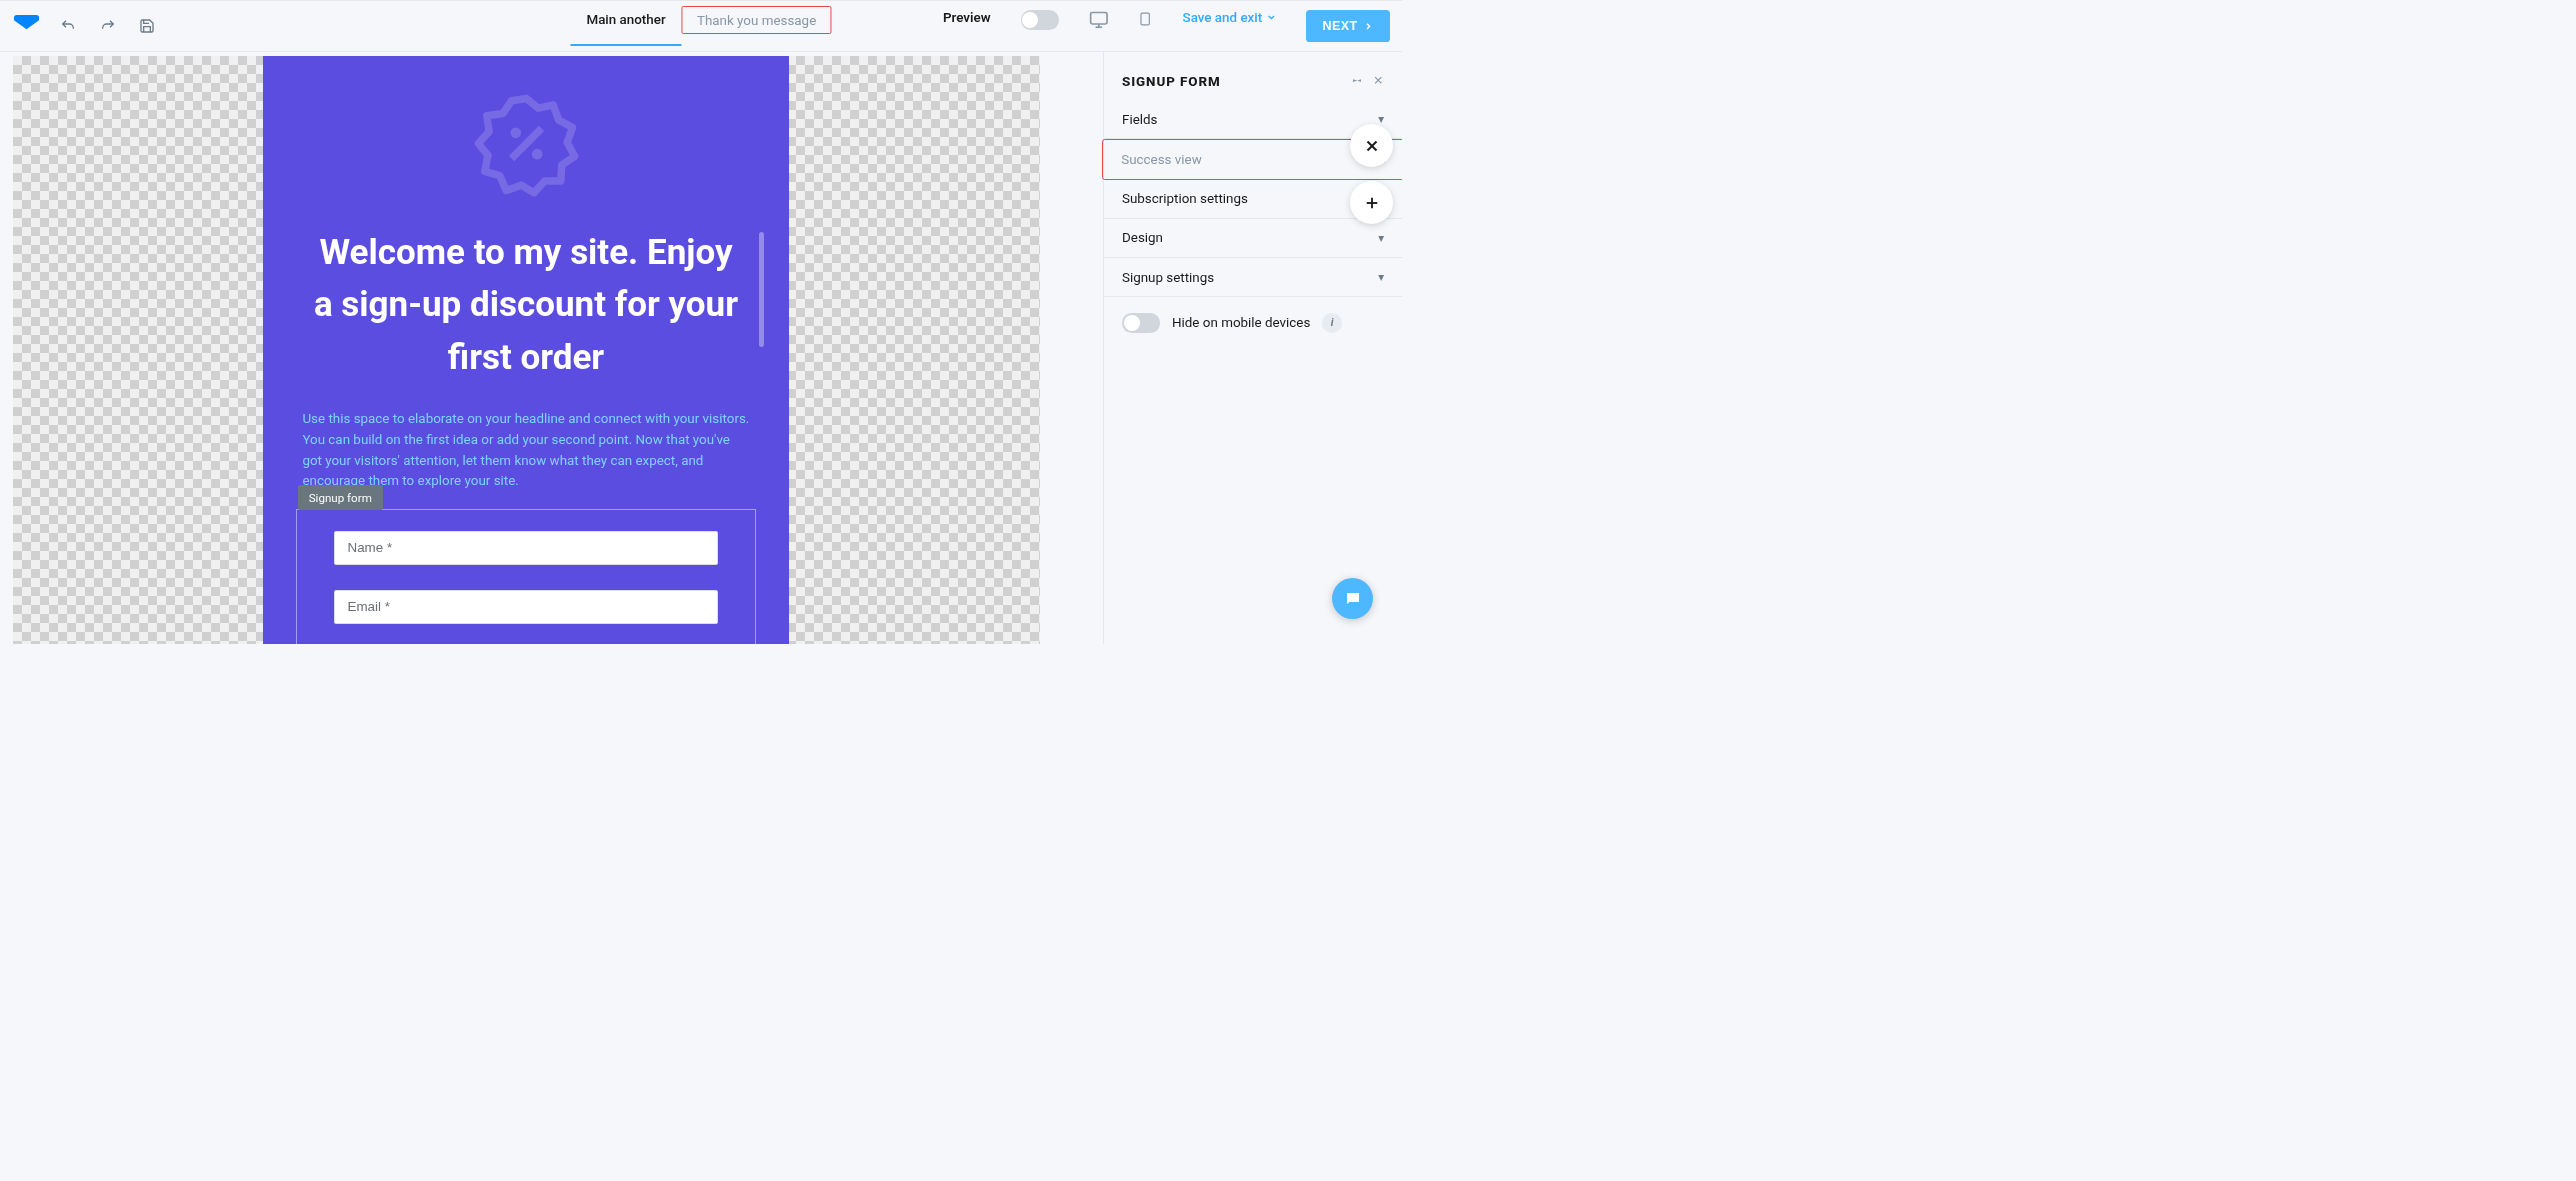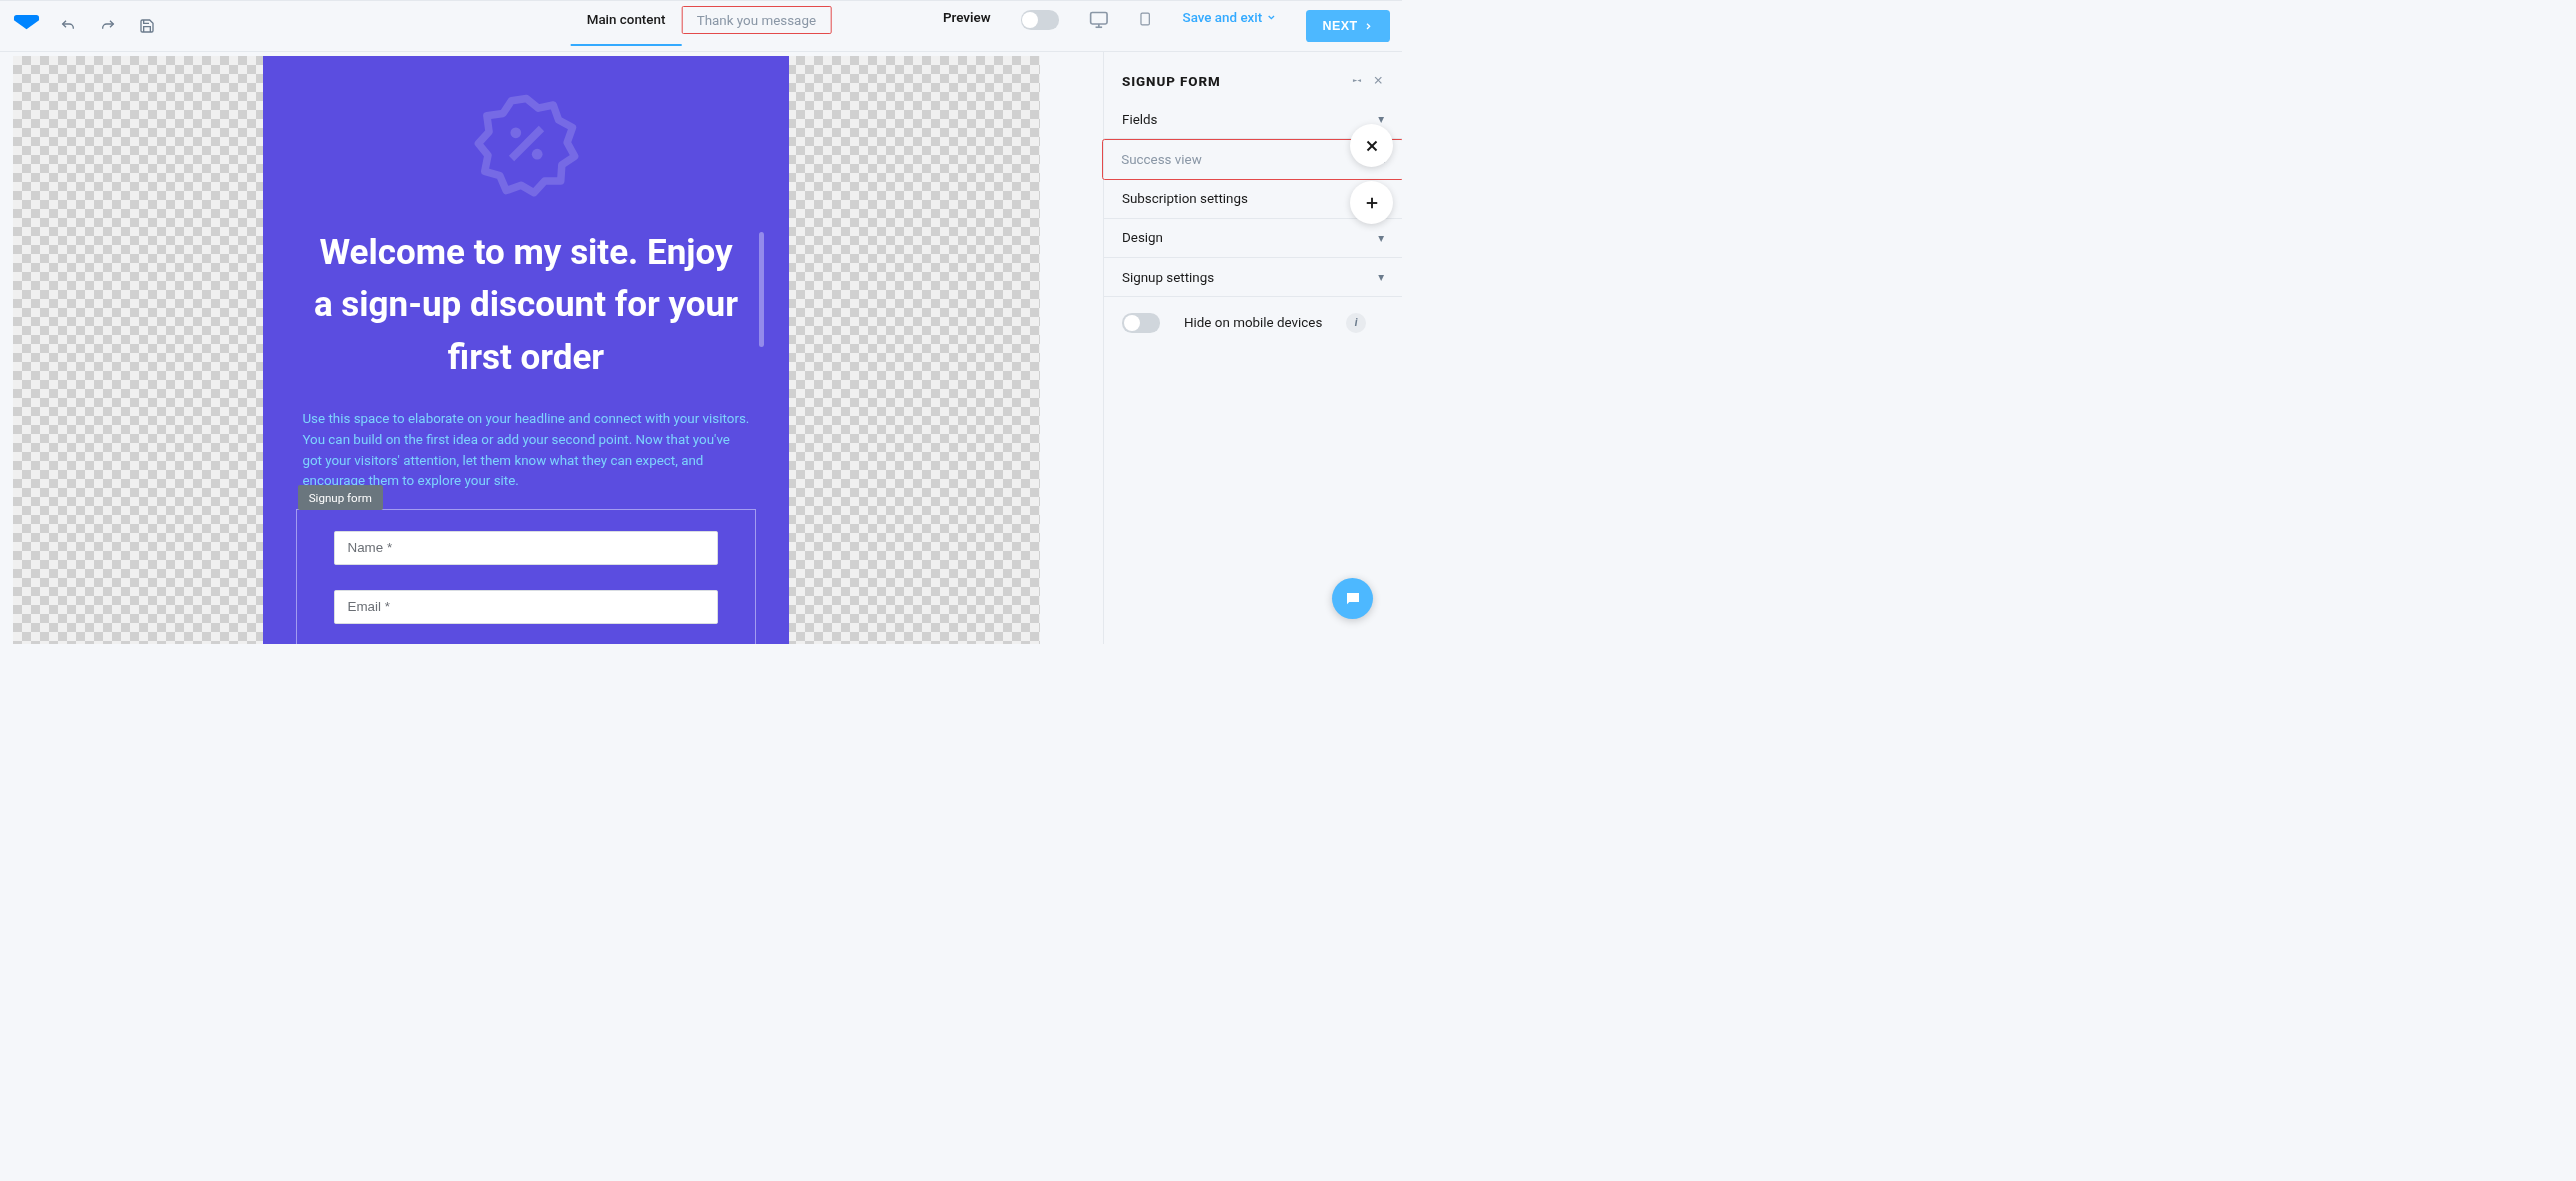--- a/index.html
+++ b/index.html
@@ -114,21 +114,21 @@
   .radio {
     width:14.3px; height:14.3px; border:1.8px solid #c6ccd2; border-radius:50%; display:flex; align-items:center; justify-content:center; flex-shrink:0;
   }
   .radio.checked { border-color:#33aaff; }
   .radio.checked::after { content:''; width:7.2px; height:7.2px; background:#33aaff; border-radius:50%; }
 
   .success-highlight {
     border:1.8px solid #e34a4a; border-radius:2.7px; margin:0 -1.8px;
   }
 
-  .hide-mobile-row { display:flex; align-items:center; gap:24px; padding:16px 18px; font-size:13.4px;}
+  .hide-mobile-row { display:flex; align-items:center; gap:12px; padding:16px 18px; font-size:13.4px;}
   .info-badge {
     width:19.7px; height:19.7px; border-radius:50%; background:#e8ebef; color:#6b7b8c;
     font-size:10.7px; font-style:italic; font-weight:700; display:flex; align-items:center; justify-content:center;
   }
 
   
   .rail { position:absolute; right:9px; top:72px; display:flex; flex-direction:column; gap:14.3px; z-index:10;}
   .rail-btn {
     width:43px; height:43px; border-radius:50%; background:#fff; box-shadow:0 1.8px 7.2px rgba(0,0,0,.15);
     display:flex; align-items:center; justify-content:center; font-size:19.7px; color:#1a1a1a; cursor:pointer;
@@ -168,21 +168,21 @@
       <span class="icon-btn">
         <svg width="16" height="16" viewBox="0 0 24 24" fill="none" stroke="currentColor" stroke-width="2">
             <path d="M19 21H5a2 2 0 01-2-2V5a2 2 0 012-2h11l5 5v11a2 2 0 01-2 2z"></path>
             <polyline points="17 21 17 13 7 13 7 21"></polyline>
             <polyline points="7 3 7 8 15 8"></polyline>
           </svg>
       </span>
     </div>
 
     <div class="tabs">
-      <div class="tab active">Main content</div>
+      <div class="tab active">Main another</div>
       <div class="tab highlighted">Thank you message</div>
     </div>
 
     <div class="topbar-right">
       <span class="preview-label">Preview</span>
       <div class="toggle"></div>
       <span class="device-icon">
         <svg width="19.7" height="19.7" viewBox="0 0 24 24" fill="none" stroke="currentColor" stroke-width="2">
             <rect x="2" y="3" width="20" height="14" rx="2"></rect>
             <line x1="8" y1="21" x2="16" y2="21"></line>

